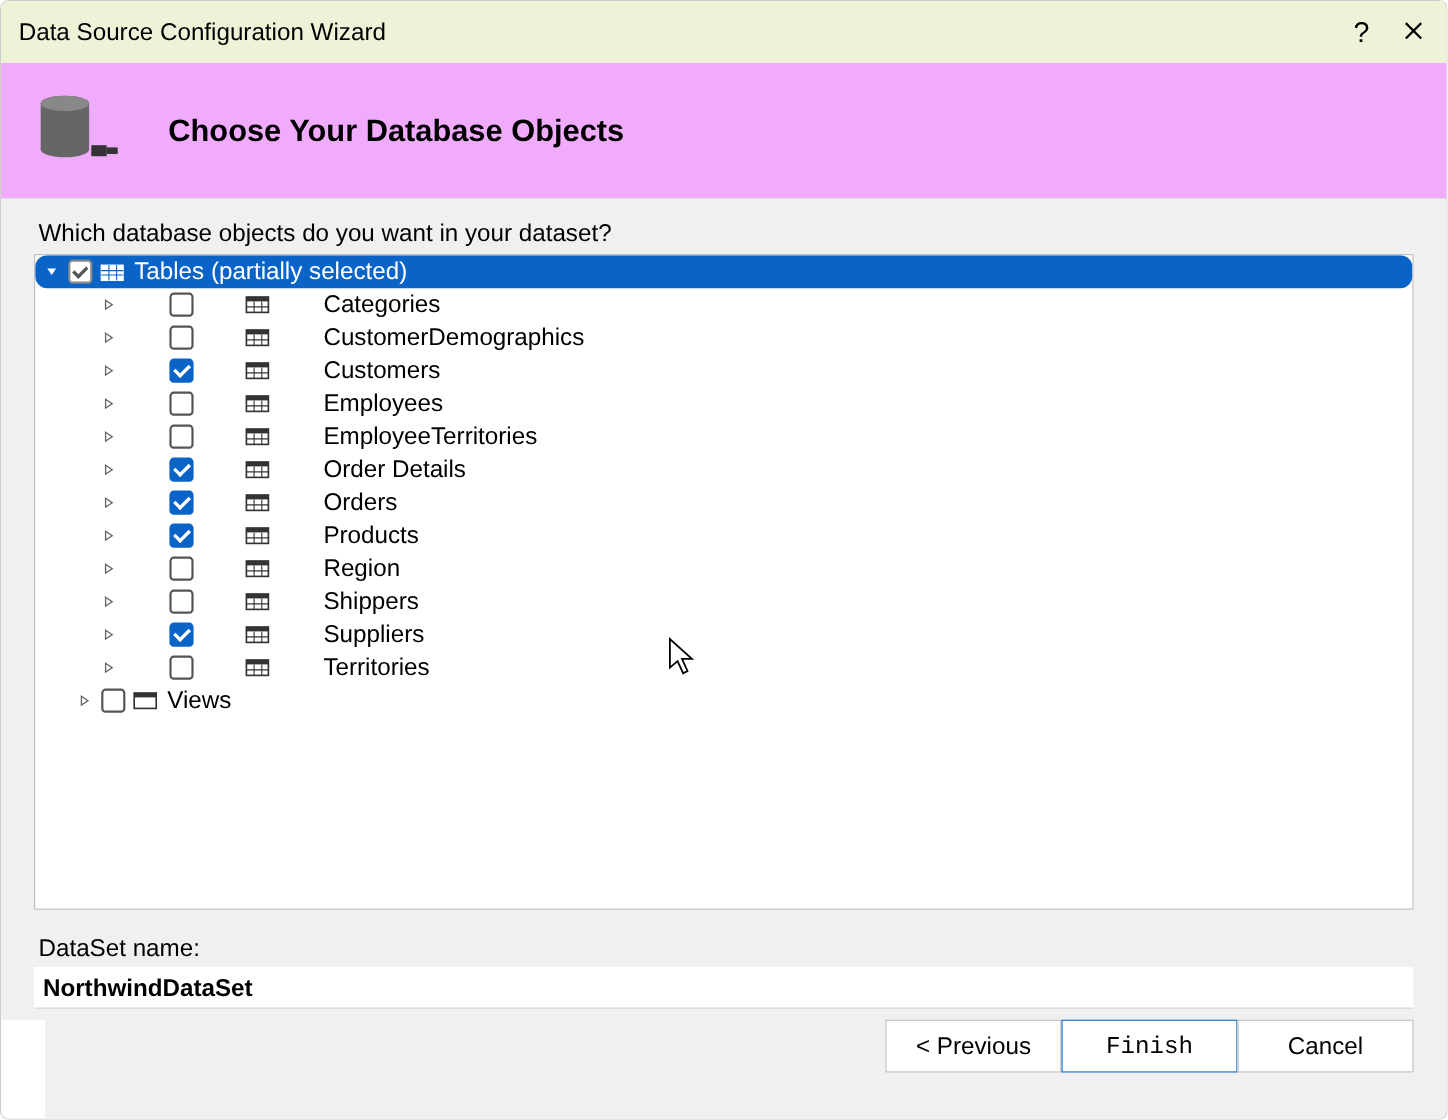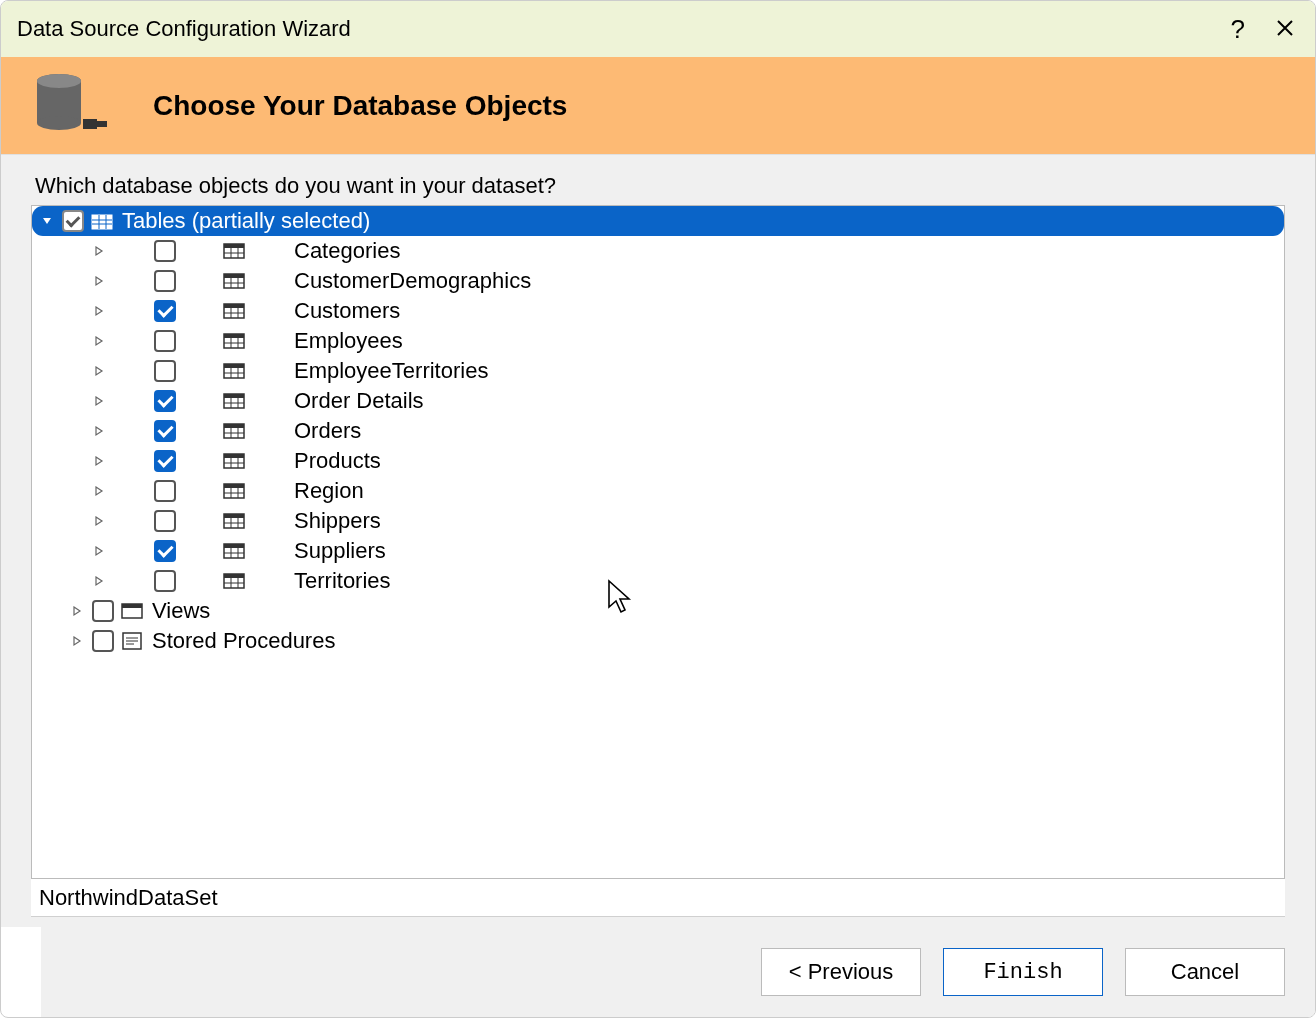--- a/index.html
+++ b/index.html
@@ -34,22 +34,22 @@
     top: 0;
     bottom: 0;
     display: flex;
     align-items: center;
     gap: 30px;
     font-size: 24px;
     padding-right: 10px;
   }
   .titlebar-btn { cursor: default; font-weight: 400; font-size: 26px; }
   .header {
-    height: 98px;
-    background: #fdba74;
+    height: 124px;
+    background: #f0abfc;
     display: flex;
     align-items: center;
     padding: 0 30px;
     gap: 40px;
     border-bottom: 1px solid #e0e0e0;
   }
   .header h1 {
     font-size: 28px;
     font-weight: 700;
     margin: 0;
@@ -159,30 +159,30 @@
   .dataset-input {
     width: 100%;
     height: 38px;
     border: none;
     background: #fff;
     font-size: 22px;
     padding: 4px 8px;
     border-bottom: 1px solid #d0d0d0;
     outline: none;
     font-family: inherit;
+    font-weight: bold;
   }
 
   .footer {
     height: 90px;
     background: #f0f0f0;
     display: flex;
-    align-items: center;
     justify-content: flex-end;
     padding: 0 30px;
-    gap: 22px;
+    gap: 0;
     margin-left: 40px;
   }
   .btn {
     min-width: 160px;
     height: 48px;
     background: #fff;
     border: 1px solid #bbb;
     font-size: 22px;
     font-family: inherit;
     cursor: default;
@@ -488,41 +488,25 @@
           <span class="checkbox"></span>
           <span class="node-icon">
             <svg width="24" height="20" viewBox="0 0 24 20">
               <rect x="2" y="3" width="20" height="14" fill="none" stroke="#333" stroke-width="1.5"></rect>
               <rect x="2" y="3" width="20" height="4" fill="#333"></rect>
             </svg>
           </span>
           <span class="node-label">Views</span>
         </div>
 
-        <div class="tree-row indent1">
-          <span class="expander">
-            <svg width="12" height="12" viewBox="0 0 12 12">
-                <path d="M3 2 L9 6 L3 10 Z" fill="none" stroke="#666" stroke-width="1.2"></path>
-              </svg>
-          </span>
-          <span class="checkbox"></span>
-          <span class="node-icon">
-            <svg width="24" height="20" viewBox="0 0 24 20">
-              <rect x="3" y="2" width="18" height="16" fill="none" stroke="#333" stroke-width="1.5"></rect>
-              <line x1="6" y1="7" x2="18" y2="7" stroke="#333"></line>
-              <line x1="6" y1="10" x2="18" y2="10" stroke="#333"></line>
-              <line x1="6" y1="13" x2="14" y2="13" stroke="#333"></line>
-            </svg>
-          </span>
-          <span class="node-label">Stored Procedures</span>
-        </div>
 
       </div>
     </div>
 
+    <div class="dataset-label">DataSet name:</div>
     <input class="dataset-input" value="NorthwindDataSet" style="">
   </div>
 
   <div class="footer">
     <button class="btn">&lt; Previous</button>
     <button class="btn default">Finish</button>
     <button class="btn">Cancel</button>
   </div>
 
   <div class="cursor-pointer">

